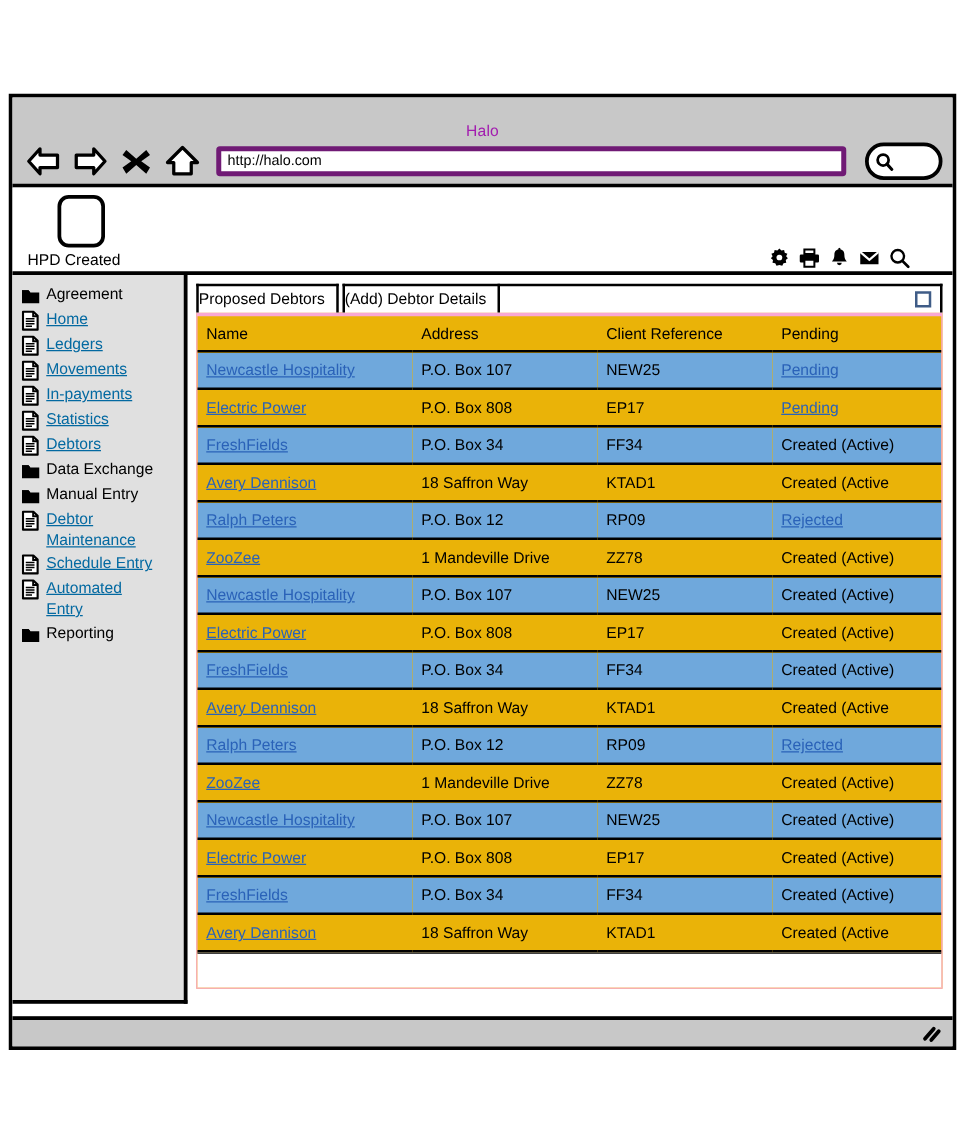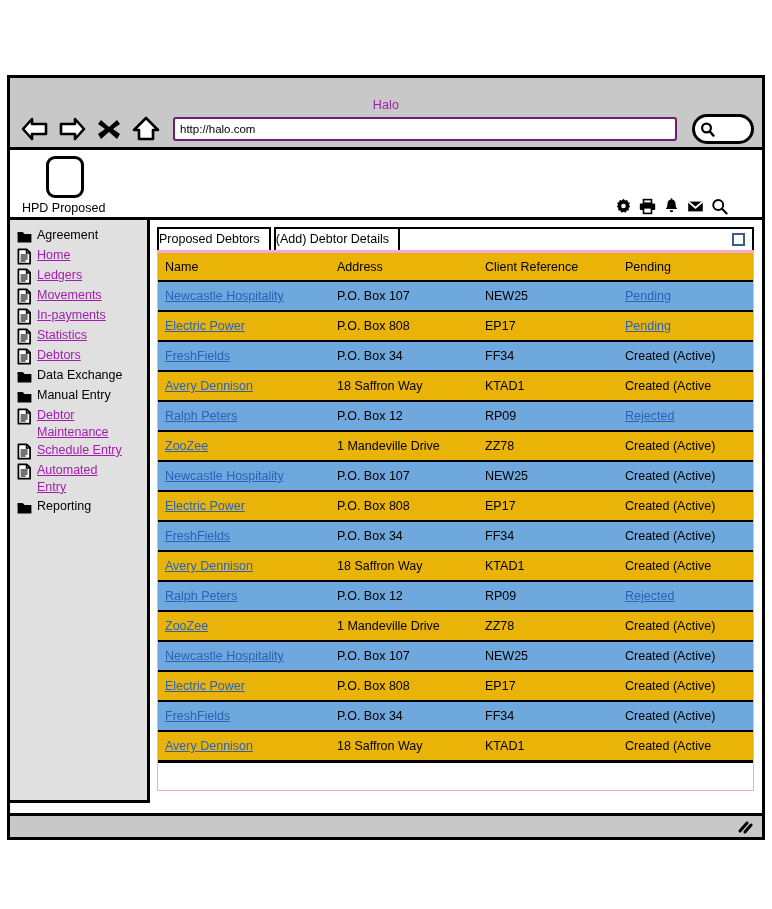--- a/index.html
+++ b/index.html
@@ -39,21 +39,21 @@
     display: flex;
     align-items: center;
     padding: 2px 8px 0 10px;
     gap: 7px;
   }
   .nav-ico { width: 30px; height: 28px; display: block; flex: 0 0 auto; cursor: pointer; }
   .url-bar {
     flex: 1 1 auto;
     height: 24px;
     background: #fff;
-    border: 2px solid #701a75;
+    border: 4px solid #701a75;
     border-radius: 3px;
     margin-left: 5px;
     display: flex;
     align-items: center;
     padding: 0 5px;
     font-size: 11.5px;
     color: #000;
     overflow: hidden;
     white-space: nowrap;
   }
@@ -116,21 +116,21 @@
   }
   .nav-item {
     display: flex;
     align-items: flex-start;
     gap: 5px;
     padding: 1px 4px 1px 7px;
     min-height: 20px;
   }
   .nav-item .ni-ico { flex: 0 0 auto; width: 15px; height: 17px; margin-top: 1px; }
   .nav-label { font-size: 12.5px; color: #000; line-height: 1.33; }
-  .nav-label.link { color: #a21caf; text-decoration: underline; cursor: pointer; }
+  .nav-label.link { color: #0369a1; text-decoration: underline; cursor: pointer; }
 
   
   .content {
     flex: 1 1 auto;
     padding: 6px 8px 0 7px;
     display: flex;
     flex-direction: column;
     min-width: 0;
   }
   .tabstrip {
@@ -244,21 +244,21 @@
         <svg width="17" height="17" viewBox="0 0 17 17">
           <circle cx="7.5" cy="7" r="4.4" fill="#fff" stroke="#000" stroke-width="2.2"></circle>
           <line x1="10.6" y1="10.3" x2="14.5" y2="14.6" stroke="#000" stroke-width="2.4" stroke-linecap="round"></line>
         </svg>
       </div>
     </div>
   </div>
 
   <div class="app-header">
     <div class="logo-box"></div>
-    <div class="brand">HPD Proposed</div>
+    <div class="brand">HPD Created</div>
     <div class="header-icons">
 
       <svg class="hicon" viewBox="0 0 17 17">
         <path d="M8.5 0.8 L10.1 2.4 L12.3 1.9 L12.8 4.1 L14.9 5 L13.9 7 L15.3 8.6 L13.6 10 L14 12.2 L11.8 12.6 L10.8 14.6 L8.5 14 L6.2 14.6 L5.2 12.6 L3 12.2 L3.4 10 L1.7 8.6 L3.1 7 L2.1 5 L4.2 4.1 L4.7 1.9 L6.9 2.4 Z" fill="#000"></path>
         <circle cx="8.5" cy="8" r="2.3" fill="#fff"></circle>
       </svg>
 
       <svg class="hicon" viewBox="0 0 17 17">
         <rect x="4.5" y="1.6" width="8" height="3.6" fill="#fff" stroke="#000" stroke-width="1.6"></rect>
         <path d="M1.8 5.6 h13.4 a1 1 0 0 1 1 1 v4.4 a1 1 0 0 1 -1 1 h-13.4 a1 1 0 0 1 -1 -1 v-4.4 a1 1 0 0 1 1 -1 z" fill="#000"></path>

